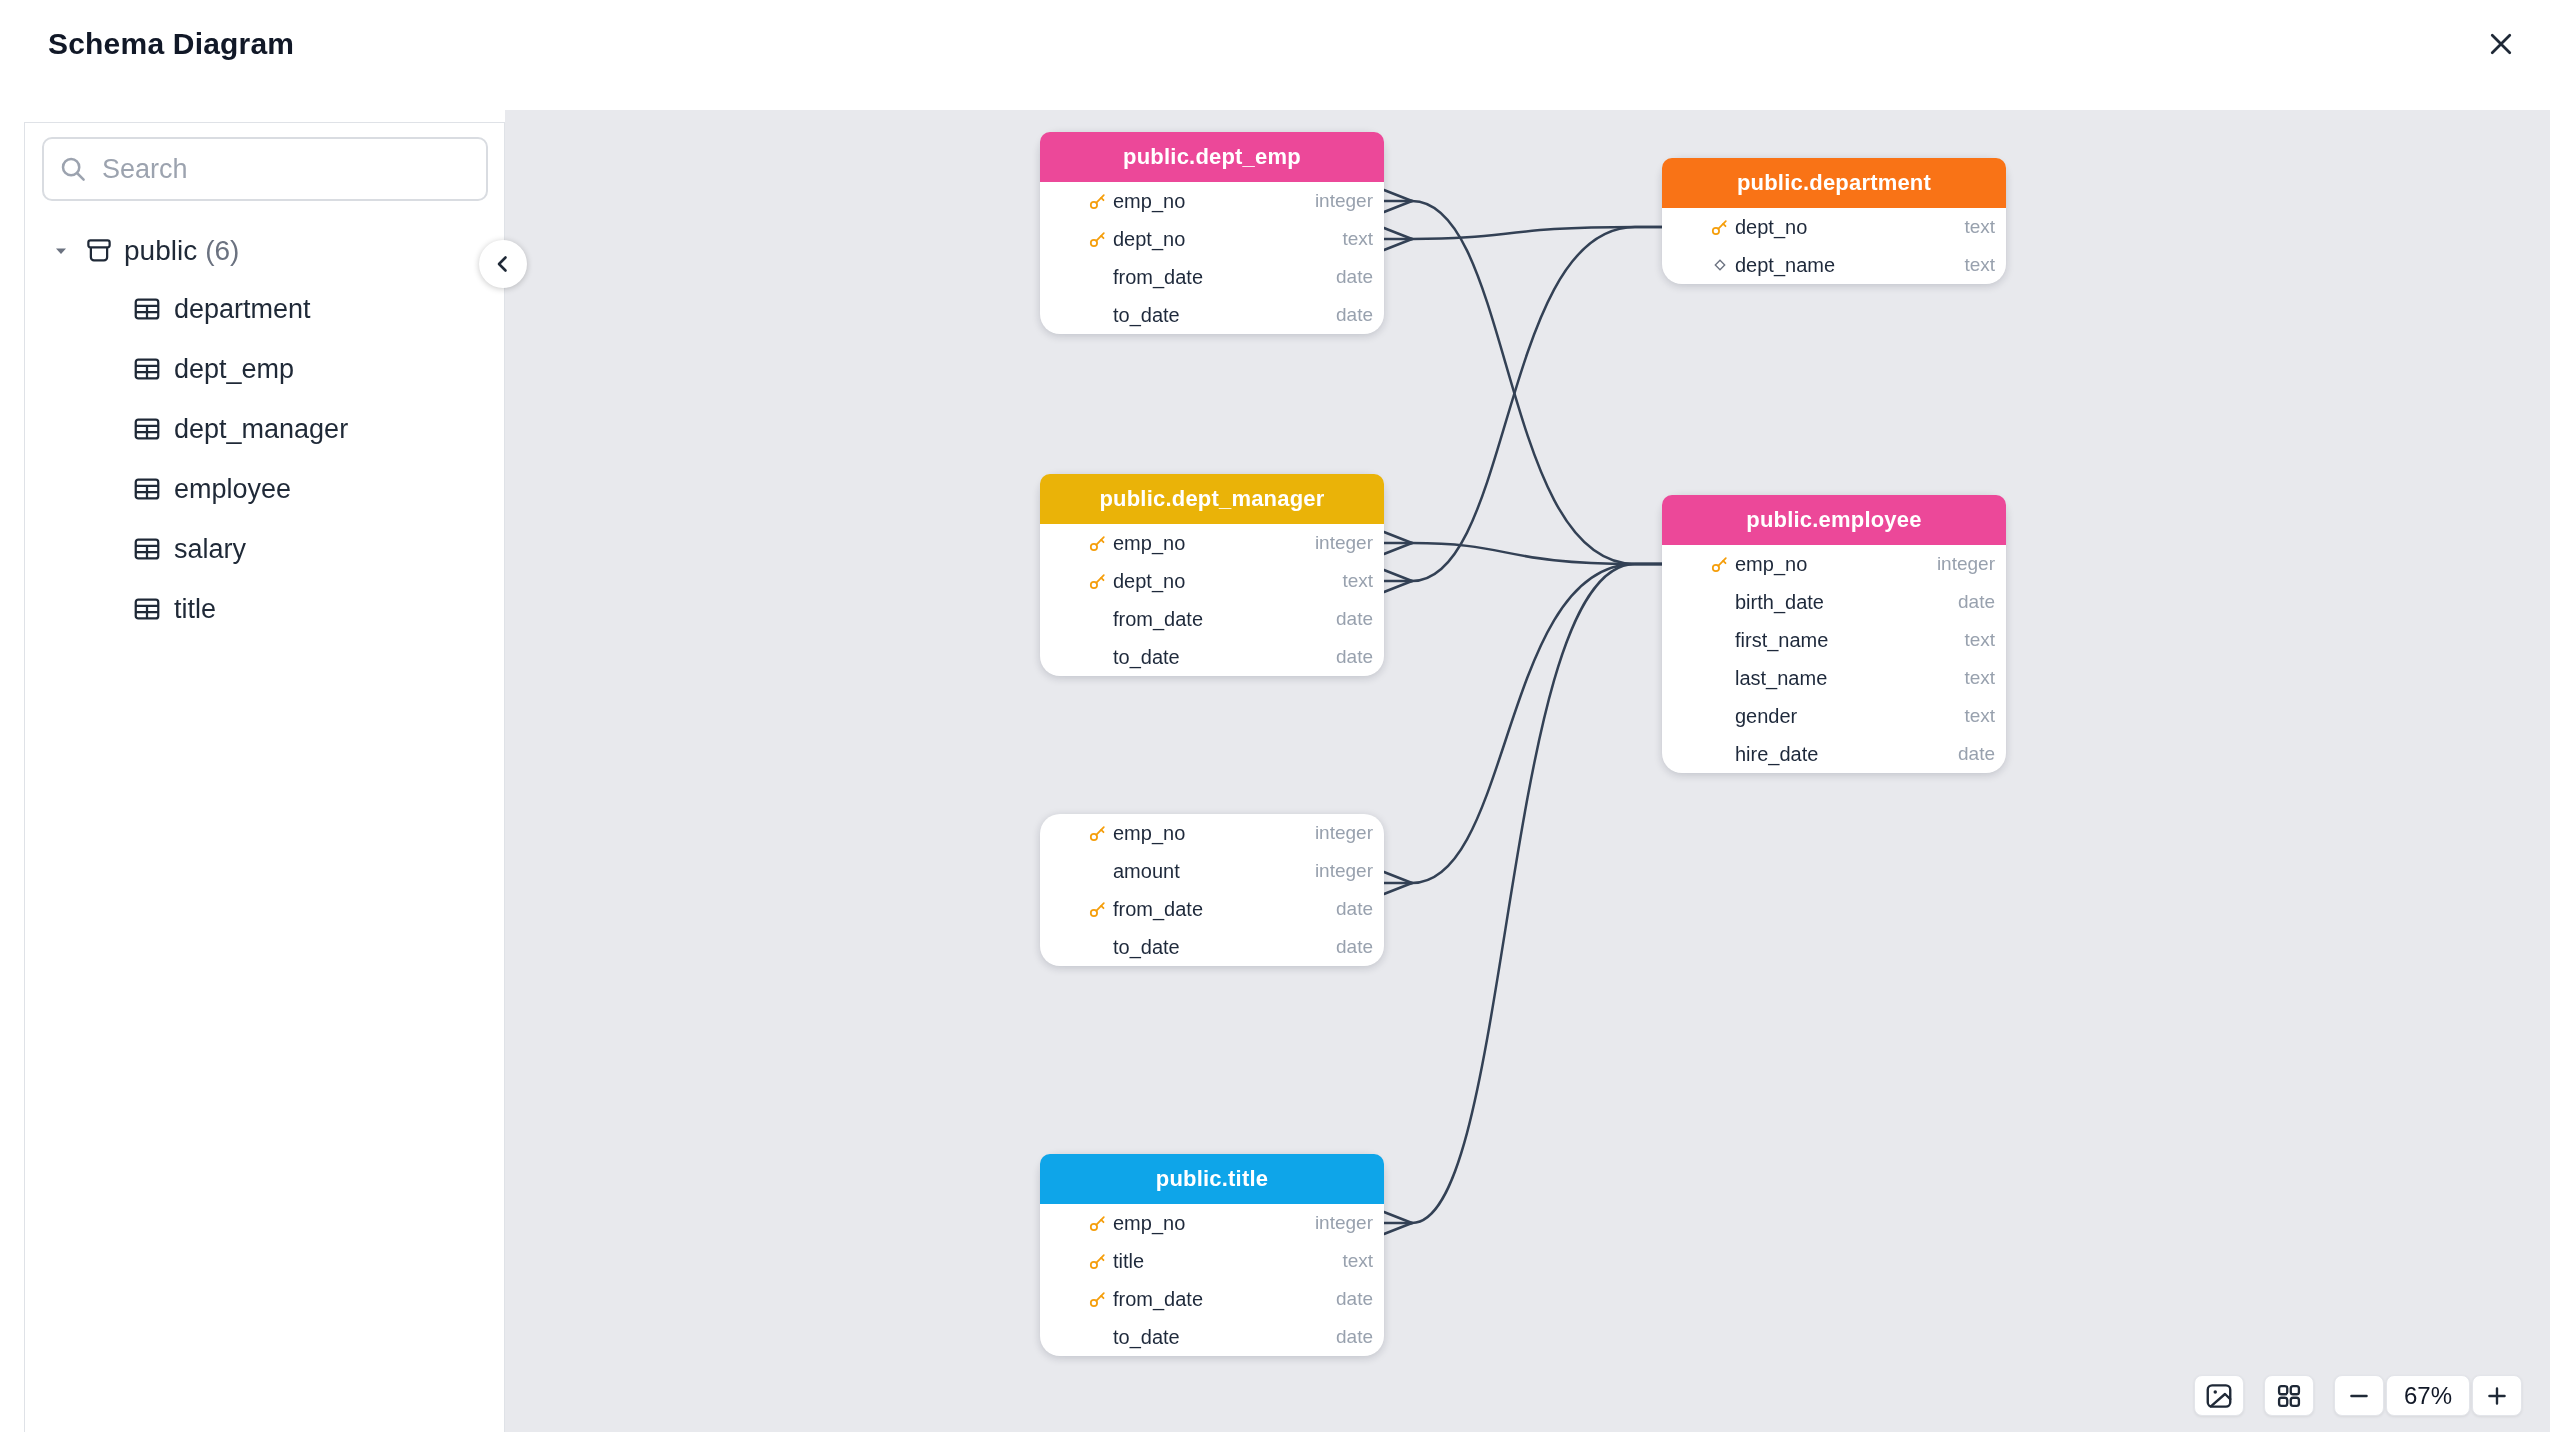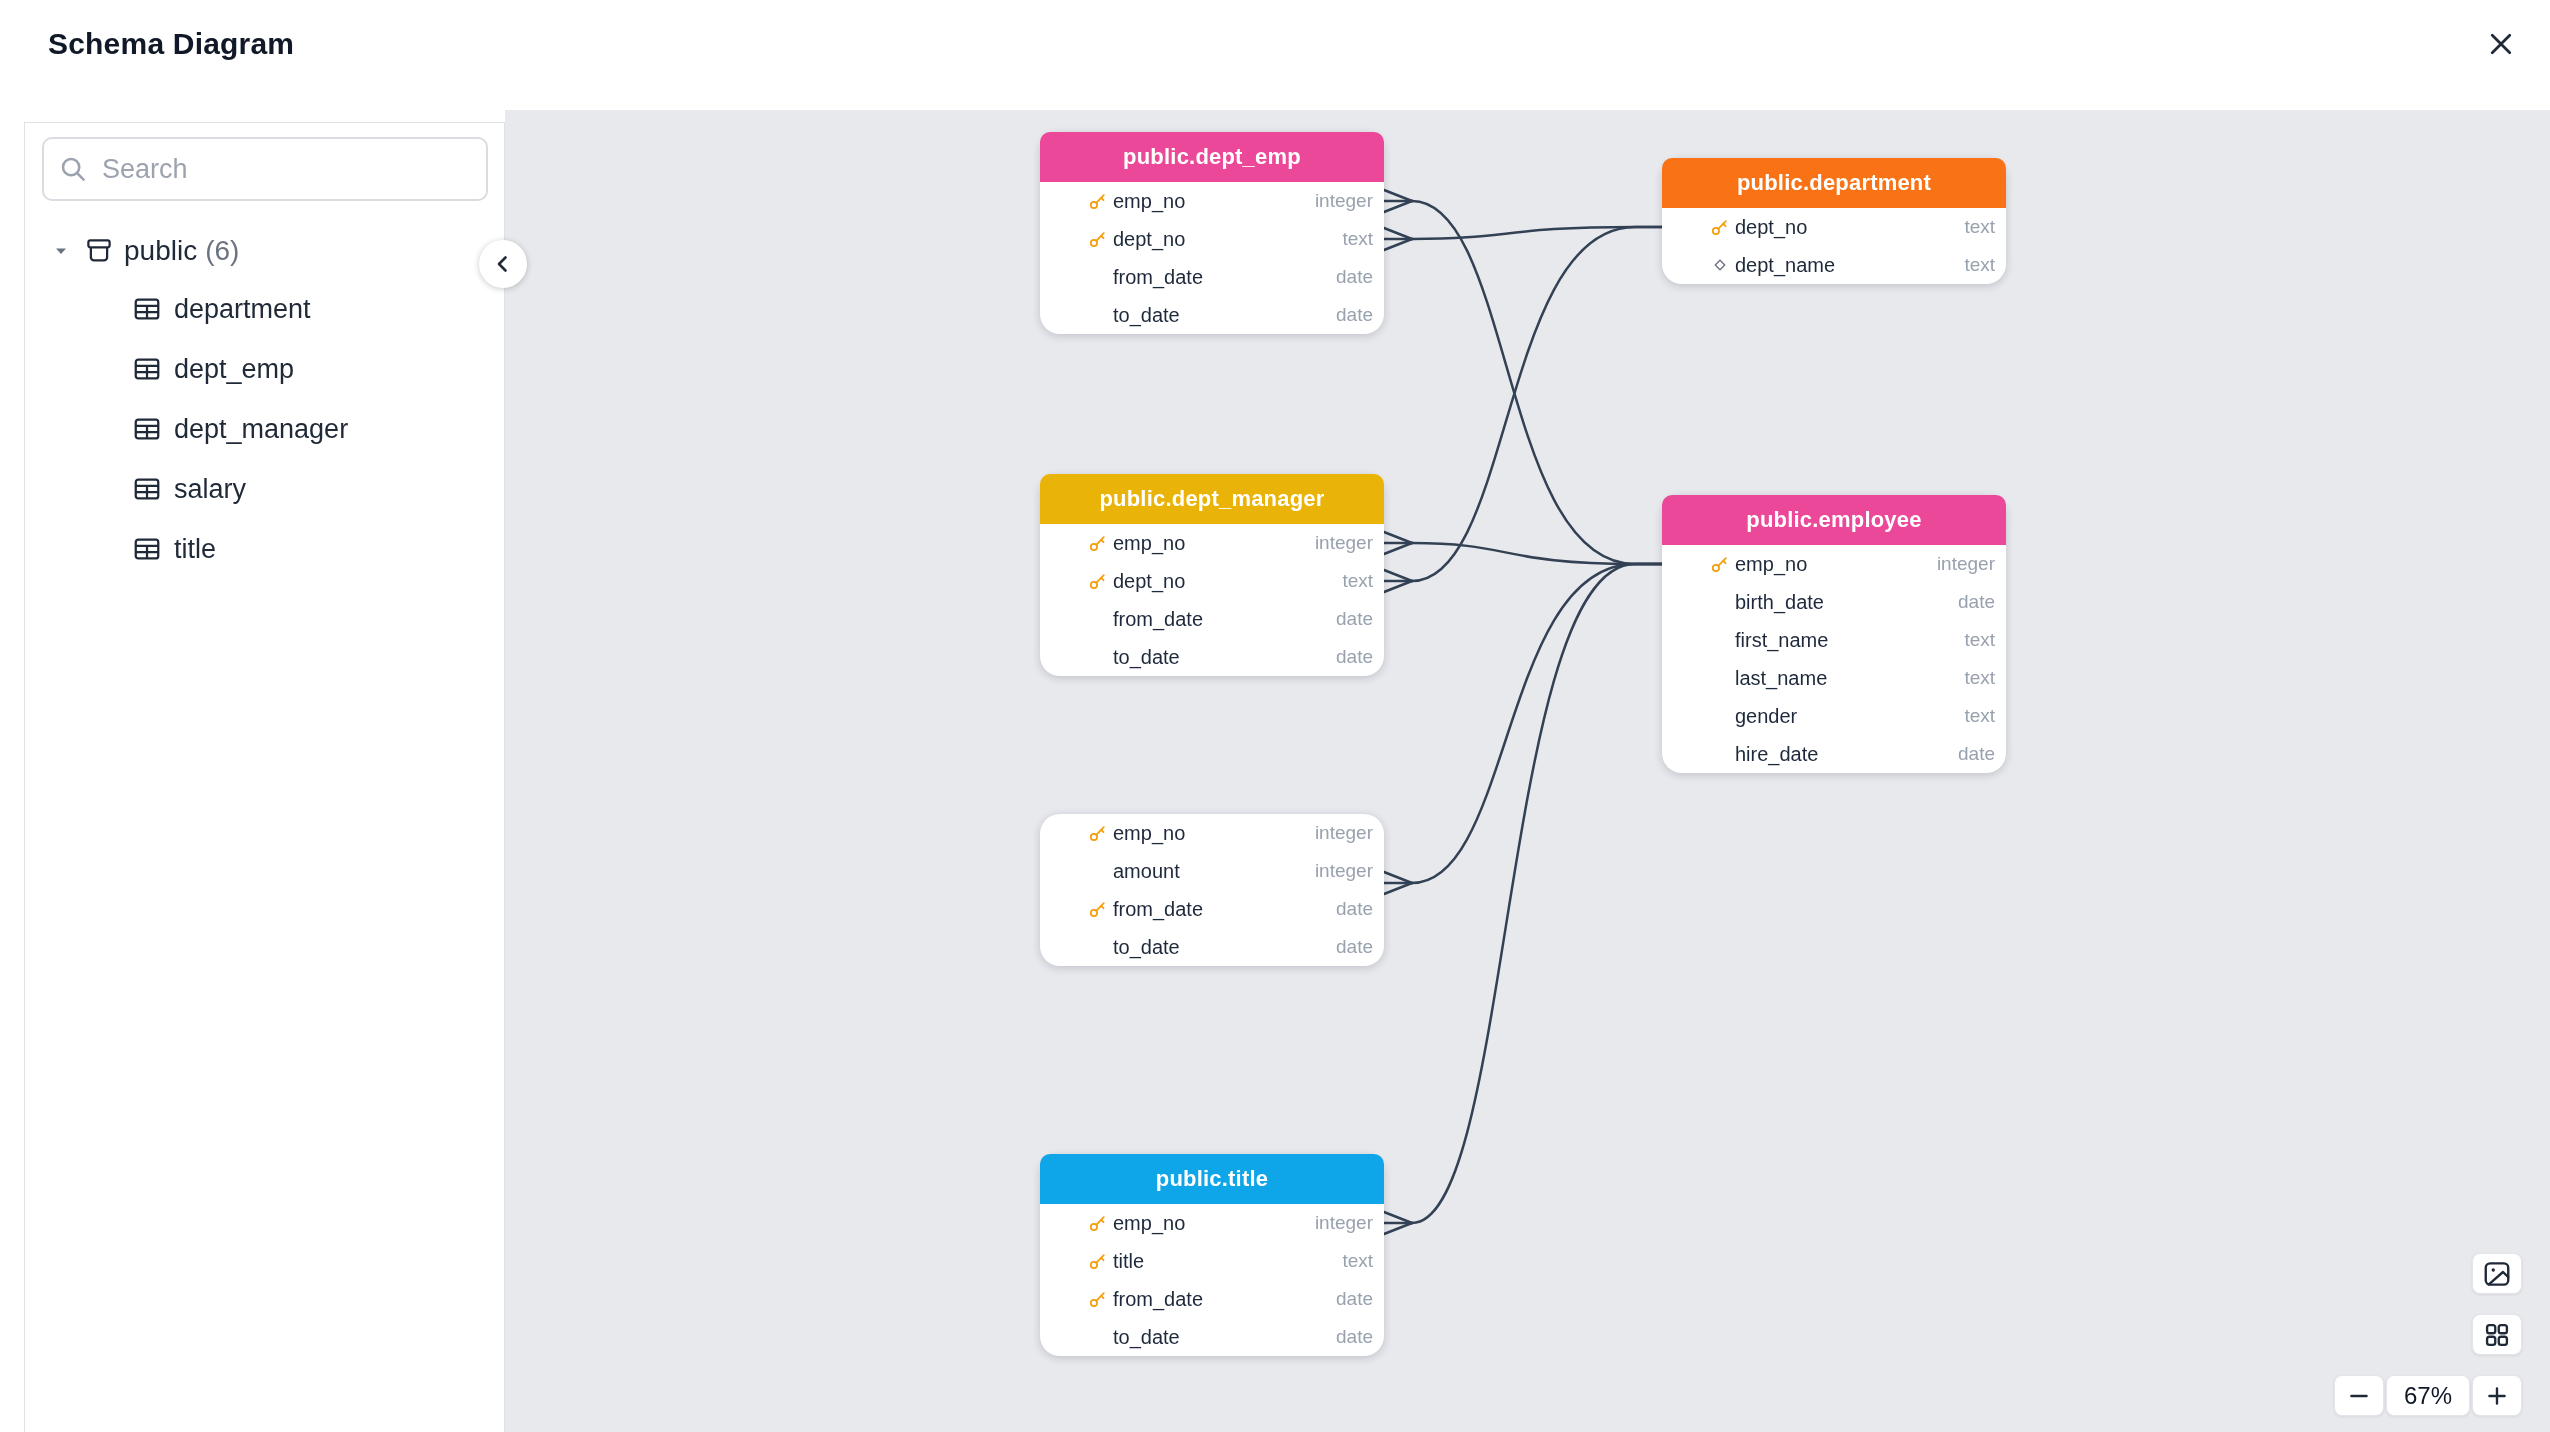--- a/index.html
+++ b/index.html
@@ -35,21 +35,21 @@
 
   .node{position:absolute;width:344px;background:#fff;border-radius:20px;box-shadow:0 2px 9px rgba(15,23,42,.18);}
   .node-header{height:50px;border-radius:10px 10px 0 0;display:flex;align-items:center;justify-content:center;color:#fff;font-size:22px;font-weight:700;letter-spacing:.2px;}
   .node-row{height:38px;display:flex;align-items:center;padding:0 11px 0 8px;margin-left:40px;}
   .icon-slot{width:19px;display:flex;justify-content:center;align-items:center;}
   .col-name{margin-left:6px;font-size:20px;color:#1e293b;}
   .node-type{margin-left:auto;font-size:19px;color:#98a1ae;}
 
   .collapse-btn{position:absolute;left:-26px;top:130px;width:48px;height:48px;border-radius:50%;border:none;background:#fff;box-shadow:0 1px 6px rgba(0,0,0,.22);display:flex;align-items:center;justify-content:center;cursor:pointer;z-index:4;padding:0;}
 
-  .toolbar{position:absolute;right:28px;bottom:16px;display:flex;align-items:flex-end;gap:20px;z-index:4;flex-direction:column;}
+  .toolbar{position:absolute;right:28px;bottom:16px;display:flex;align-items:center;gap:20px;z-index:4;}
   .tb-btn{width:50px;height:41px;box-sizing:border-box;background:#fff;border:1px solid #e3e5ea;border-radius:8px;box-shadow:0 1px 3px rgba(0,0,0,.08);display:flex;align-items:center;justify-content:center;cursor:pointer;padding:0;}
   .zoom-group{display:flex;gap:2px;align-items:center;}
   .zoom-label{width:84px;height:41px;box-sizing:border-box;background:#fff;border:1px solid #e3e5ea;border-radius:8px;box-shadow:0 1px 3px rgba(0,0,0,.08);display:flex;align-items:center;justify-content:center;font-size:24px;color:#111827;}
 </style>
 </head>
 <body>
 
 <div class="app">
 
   <div class="header">
@@ -112,20 +112,29 @@
               <span class="tree-item-label">dept_emp</span>
             </div>
             <div class="tree-item">
               <span class="tree-item-icon">
                 <svg width="30" height="30" viewBox="0 0 24 24" fill="none" stroke="#1f2937" stroke-width="1.8" stroke-linejoin="round">
                   <rect x="3" y="4.5" width="18" height="15" rx="2"></rect>
                   <path d="M3 9.5h18M3 14.5h18M12 9.5v10"></path>
                 </svg>
               </span>
               <span class="tree-item-label">dept_manager</span>
+            </div>
+            <div class="tree-item">
+              <span class="tree-item-icon">
+                <svg width="30" height="30" viewBox="0 0 24 24" fill="none" stroke="#1f2937" stroke-width="1.8" stroke-linejoin="round">
+                  <rect x="3" y="4.5" width="18" height="15" rx="2"></rect>
+                  <path d="M3 9.5h18M3 14.5h18M12 9.5v10"></path>
+                </svg>
+              </span>
+              <span class="tree-item-label">employee</span>
             </div>
             <div class="tree-item">
               <span class="tree-item-icon">
                 <svg width="30" height="30" viewBox="0 0 24 24" fill="none" stroke="#1f2937" stroke-width="1.8" stroke-linejoin="round">
                   <rect x="3" y="4.5" width="18" height="15" rx="2"></rect>
                   <path d="M3 9.5h18M3 14.5h18M12 9.5v10"></path>
                 </svg>
               </span>
               <span class="tree-item-label">salary</span>
             </div>

